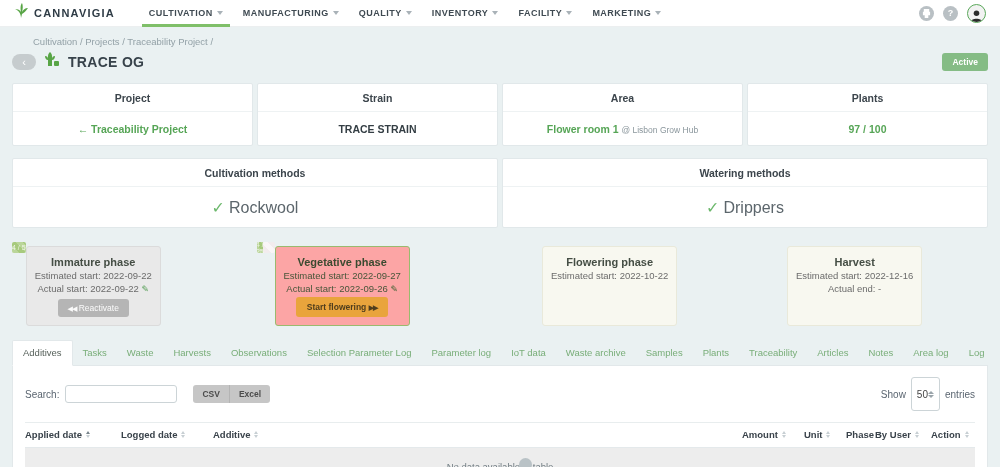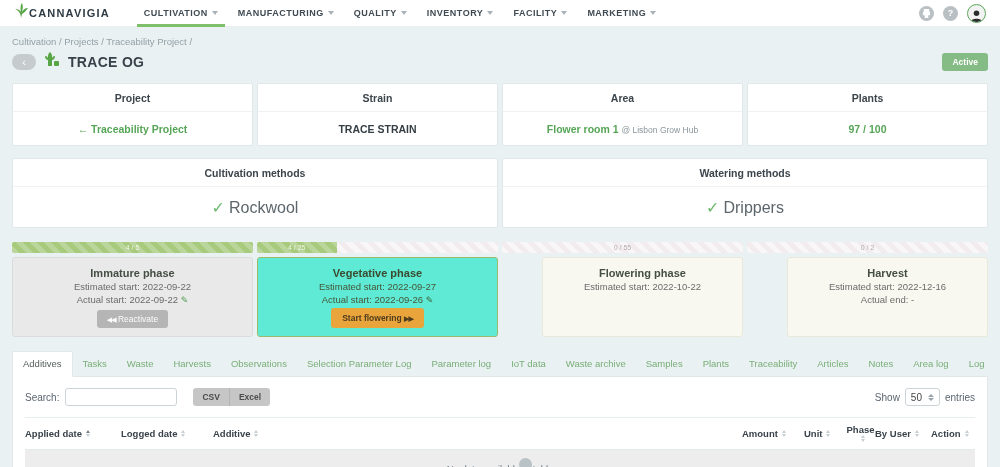--- a/index.html
+++ b/index.html
@@ -8,66 +8,66 @@
     font-family:"Liberation Sans", sans-serif;
     background:#eaf1f2;
     overflow:hidden;
     position:relative;
   }
   
   .navbar {
     height:27px; background:#ffffff; border-bottom:1px solid #eceff0;
     display:flex; align-items:center; padding:0 14px;
   }
-  .brand { display:flex; align-items:center; margin-right:34px; }
+  .brand { display:flex; align-items:center; gap:5px; margin-right:34px; }
   .brand-name { font-size:11px; font-weight:700; letter-spacing:1.2px; color:#2e3b45; }
   .nav-item {
     position:relative; height:27px; display:flex; align-items:center; gap:4px;
     margin-right:20px; font-size:9px; font-weight:700; letter-spacing:.5px;
     color:#3f4a52; cursor:pointer;
   }
   .nav-item.active::after {
     content:""; position:absolute; left:-7px; right:-7px; bottom:0; height:3px; background:#7fbf69;
   }
   .chev { width:0; height:0; border-left:3.5px solid transparent; border-right:3.5px solid transparent; border-top:4px solid #a9b2b8; }
   .nav-right { margin-left:auto; display:flex; align-items:center; gap:9px; }
   .icon-btn { width:15px; height:15px; border-radius:50%; background:#b9c0c4; display:flex; align-items:center; justify-content:center; color:#fff; font-size:9px; font-weight:700; cursor:pointer; }
   .avatar { width:19px; height:19px; border-radius:50%; border:1.5px solid #5aa85a; background:#f2f2f2; display:flex; align-items:flex-end; justify-content:center; overflow:hidden; cursor:pointer; }
 
   
   .content { padding:0 12px; }
-  .breadcrumb { margin-top:9px; font-size:9.5px; color:#93a1a7; }
+  .breadcrumb { margin-top:9px; font-size:9.5px; color:#93a1a7;margin-left:21px; }
   .title-row { display:flex; align-items:center; gap:8px; margin-top:5px; }
   .back-btn { width:24px; height:16px; background:#c6ccce; border:none; border-radius:8px; color:#fff; font-size:11px; line-height:14px; cursor:pointer; }
   .page-title { font-size:14px; font-weight:700; color:#37424a; letter-spacing:.3px; }
   .status-badge { margin-left:auto; background:#85bc85; color:#ffffff; font-size:8.5px; font-weight:700; padding:4px 10px; border-radius:3px; border:none; cursor:pointer; }
 
   .row { display:flex; gap:4px; }
   .stats-row { margin-top:12px; }
   .methods-row { margin-top:12px; }
   .card { flex:1; background:#fff; border:1px solid #e1e8ea; border-radius:2px; }
   .card-h { text-align:center; font-size:10.5px; font-weight:700; color:#3c454c; padding:8px 0 7px; border-bottom:1px solid #eef2f3; }
   .card-b { text-align:center; padding:11px 0 10px; font-size:10.5px; font-weight:700; color:#343e44; }
   .green-link { color:#56a556; cursor:pointer; }
   .val-suffix { font-size:8.5px; font-weight:400; color:#8a969c; }
   .method-val { font-weight:400; color:#5c666c; font-size:16px; }
   .check { color:#6cb86c; margin-right:4px; }
 
   
   .phases-row { margin-top:14px; }
-  .phase-col { flex:1; display:flex; flex-direction:column; }
+  .phase-col { flex:1; display:flex; }
   .pbar { height:11px; border-radius:2px; background:#f2ecee; position:relative; overflow:hidden;
           background-image:repeating-linear-gradient(45deg, rgba(255,255,255,.55) 0 5px, rgba(255,255,255,0) 5px 10px); }
   .pfill { height:100%; background:#a7ca7d; display:flex; align-items:center; justify-content:center;
            background-image:repeating-linear-gradient(45deg, rgba(255,255,255,.22) 0 5px, rgba(255,255,255,0) 5px 10px); }
   .plabel { font-size:7px; color:#f0f5e8; }
   .plabel-empty { position:absolute; left:0; right:0; top:0; bottom:0; display:flex; align-items:center; justify-content:center; font-size:7px; color:#b5aab0; }
   .phase-card { margin-top:4px; border-radius:3px; height:80px; display:flex; flex-direction:column; align-items:center; text-align:center; padding:9px 8px 8px; }
   .ph-gray  { background:#e9e9e9; border:1px solid #dbdbdb; }
-  .ph-green { background:#5eead4; border:1px solid #9aba6e; }
+  .ph-green { background:#fca5a5; border:1px solid #9aba6e; }
   .ph-cream { background:#f8f8f0; border:1px solid #e9e9da;margin-left:40px; }
   .phase-title { font-size:11px; font-weight:700; color:#454e45; }
   .ph-green .phase-title { color:#3b4a30; }
   .phase-line { font-size:9.5px; color:#6b6b6b; margin-top:2px; }
   .ph-green .phase-line { color:#475539; }
   .edit-icon { font-size:9px; cursor:pointer; }
   .edit-green { color:#4f9b4f; }
   .edit-dark { color:#37602f; }
   .btn-reactivate { margin-top:auto; background:#b5b5b5; color:#fbfbfb; font-size:8.5px; border:none; border-radius:3px; padding:4px 10px; cursor:pointer; }
   .btn-nextphase { margin-top:auto; background:#e9a43c; color:#4f3d1d; font-weight:700; font-size:8.5px; border:none; border-radius:3px; padding:5px 11px; cursor:pointer; }
@@ -81,34 +81,34 @@
                 border-radius:2px 2px 0 0; margin-bottom:-1px; position:relative; z-index:2; }
   .panel { background:#fff; border:1px solid #e2e8ea; padding:11px 12px 9px; position:relative; }
 
   .toolbar { display:flex; align-items:center; font-size:10px; color:#5a6570; }
   .search-input { width:112px; height:18px; border:1px solid #ccd4d7; border-radius:3px; margin-left:6px; padding:0 4px; font-size:10px; }
   .export-group { display:flex; margin-left:16px; }
   .export-btn { background:#c6c6c6; border:none; color:#4c4c4c; font-weight:700; font-size:8.5px; padding:4px 9px; cursor:pointer; }
   .export-btn:first-child { border-radius:3px 0 0 3px; border-right:1px solid #b4b4b4; }
   .export-btn:last-child { border-radius:0 3px 3px 0; }
   .show-wrap { margin-left:auto; display:flex; align-items:center; gap:5px; }
-  .show-select { border:1px solid #ccd4d7; border-radius:3px; height:18px; display:flex; align-items:center; gap:6px; padding:0 5px; font-size:10px; color:#444; cursor:pointer; background:#fff;text-align:center; }
+  .show-select { border:1px solid #ccd4d7; border-radius:3px; height:18px; display:flex; align-items:center; padding:16px 5px; font-size:10px; color:#444; cursor:pointer; background:#fff;text-align:center; }
   .updown { display:flex; flex-direction:column; gap:1px; }
   .tri-up { width:0; height:0; border-left:3px solid transparent; border-right:3px solid transparent; border-bottom:3.5px solid #9aa4aa; }
   .tri-dn { width:0; height:0; border-left:3px solid transparent; border-right:3px solid transparent; border-top:3.5px solid #9aa4aa; }
 
   .thead { display:flex; align-items:center; margin-top:11px; border-top:1px solid #e8edee; border-bottom:1px solid #e4e9eb;
            padding:6px 0 7px; font-size:9.5px; font-weight:700; color:#39424a; }
   .th { display:flex; align-items:center; cursor:pointer; }
   .sort { display:inline-flex; flex-direction:column; gap:1px; margin-left:4px; }
   .s-up { width:0; height:0; border-left:2.5px solid transparent; border-right:2.5px solid transparent; border-bottom:3px solid #c7cfd3; }
   .s-dn { width:0; height:0; border-left:2.5px solid transparent; border-right:2.5px solid transparent; border-top:3px solid #c7cfd3; }
   .s-active { border-bottom-color:#78848b; }
   .c-applied { width:96px; } .c-logged { width:92px; } .c-additive { flex:1; }
-  .c-amount { width:62px; } .c-unit { width:42px; } .c-phase { width:29px;flex-direction:column; } .c-byuser { width:56px; } .c-action { width:44px; }
+  .c-amount { width:62px; } .c-unit { width:42px; } .c-phase { width:29px; } .c-byuser { width:56px; } .c-action { width:44px; }
 
   .empty-row { background:#ededed; text-align:center; font-size:9.5px; color:#707c82; padding:13px 0; }
 
   .floating-widget { position:absolute; left:519px; top:458px; width:13px; height:13px; border-radius:50%; background:#b9c2c6; }
 </style>
 </head>
 <body>
 
 <div class="navbar">
   <div class="brand">

